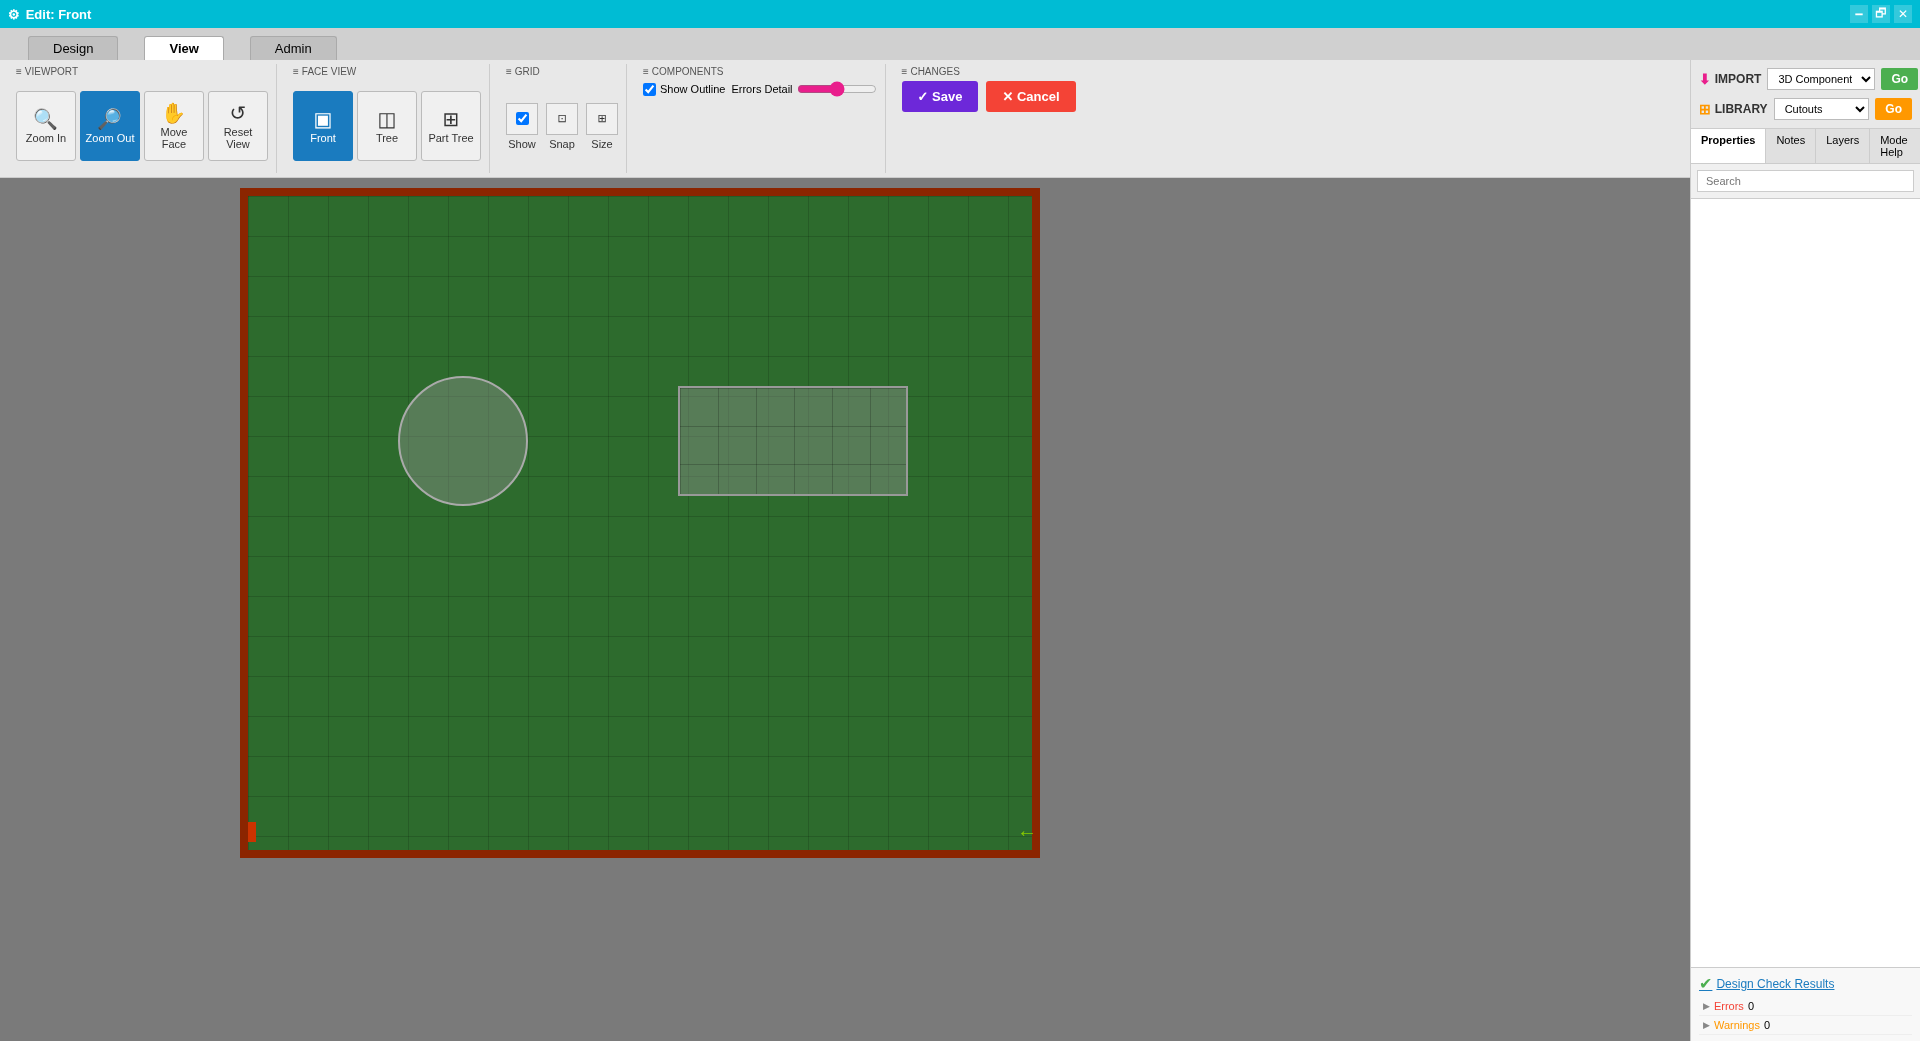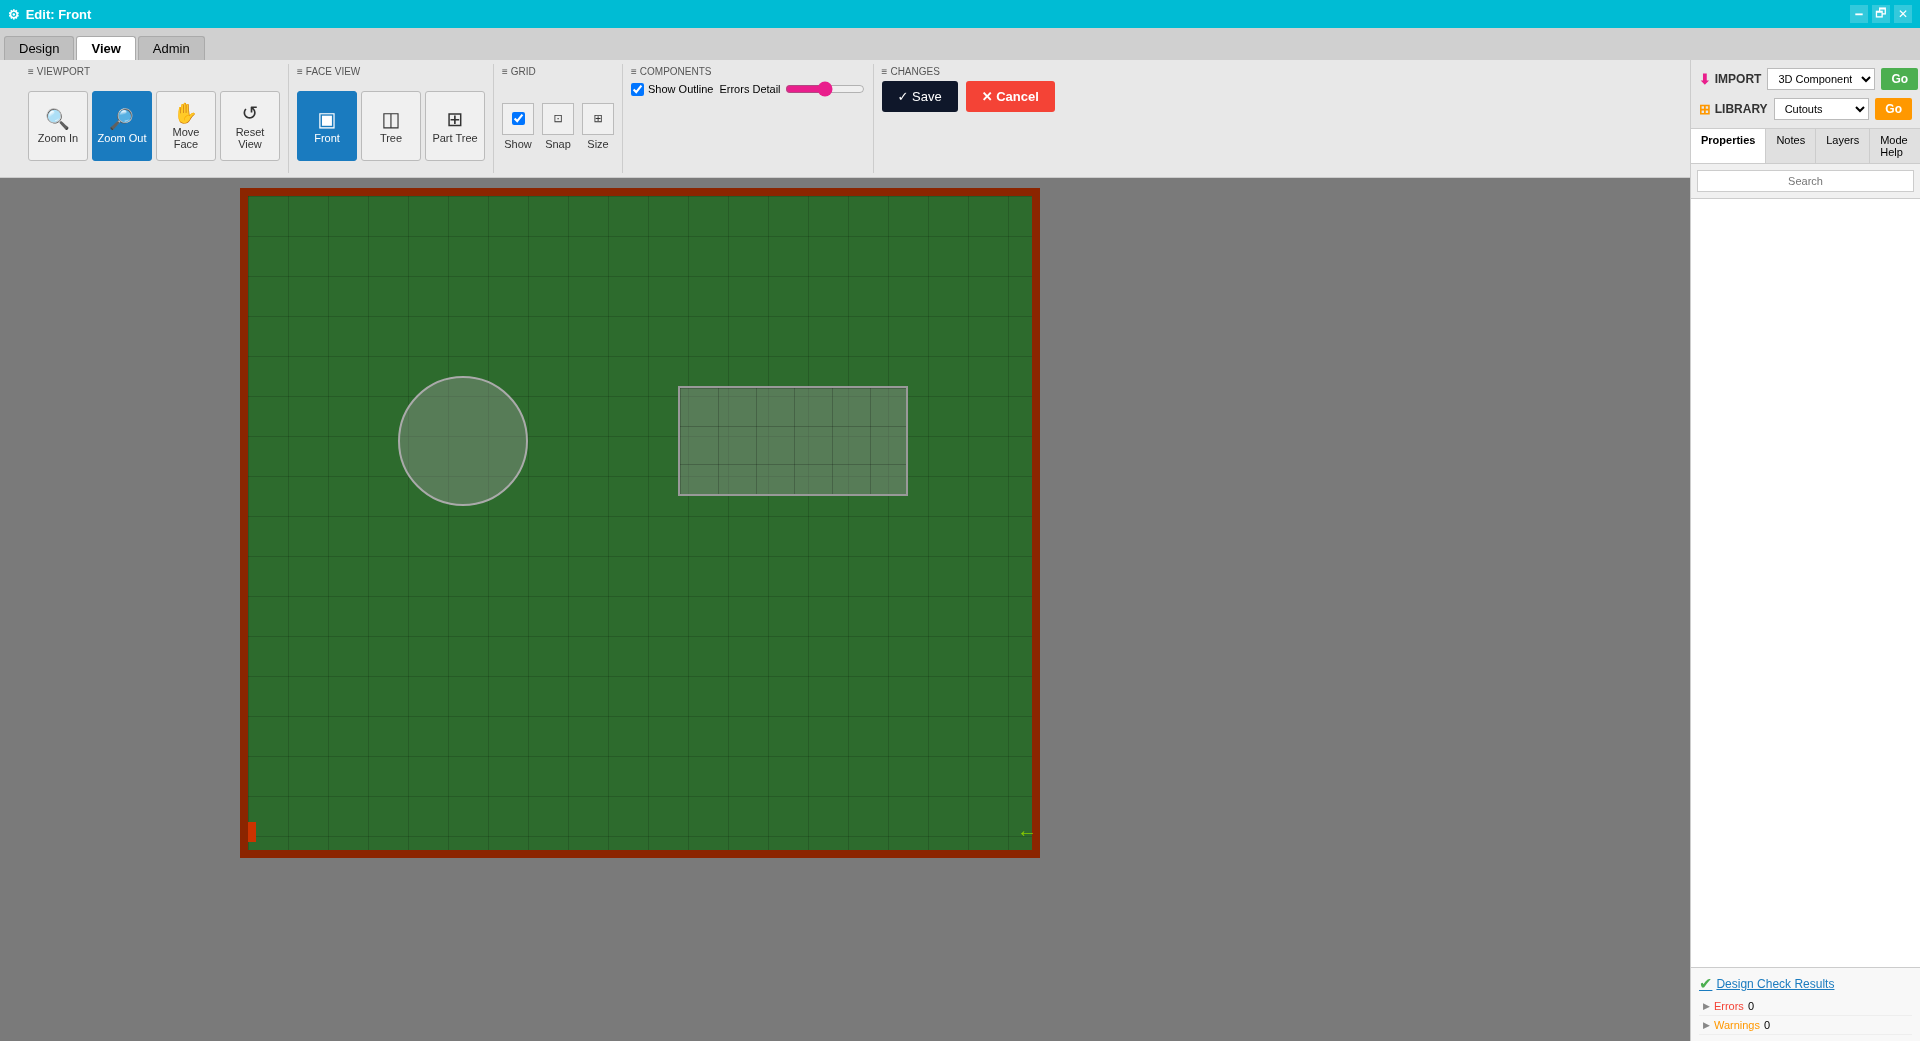--- a/index.html
+++ b/index.html
@@ -20,45 +20,46 @@
 
     
     #tabbar {
       background: #d0d0d0;
       height: 32px;
       display: flex;
       align-items: flex-end;
       padding: 0 4px;
     }
     .tab {
-      padding: 4px 14px;
+      padding: 4px 24px;
       cursor: pointer;
       border-radius: 3px 3px 0 0;
       font-size: 13px;
       background: #c0c0c0;
       border: 1px solid #aaa;
       border-bottom: none;
       margin-right: 2px;
+      margin-left: 24px;
     }
     .tab.active { background: white; font-weight: bold; }
 
     
     #main { display: flex; height: calc(1041px - 60px); }
 
     
     #left-panel { flex: 1; display: flex; flex-direction: column; }
 
     
     #toolbar {
       background: #e8e8e8;
       border-bottom: 1px solid #ccc;
       display: flex;
       align-items: stretch;
-      padding: 4px 20px;
-      gap: 0;
+      padding: 4px 8px;
+      gap: 8px;
       height: 118px;
     }
 
     .toolbar-section {
       display: flex;
       flex-direction: column;
       padding: 2px 8px;
       border-right: 1px solid #ccc;
     }
     .toolbar-section:last-child { border-right: none; }
@@ -99,21 +100,21 @@
     .checkbox-row { display: flex; align-items: center; gap: 4px; font-size: 11px; }
 
     
     .components-content { display: flex; gap: 6px; }
     .outline-row { display: flex; align-items: center; gap: 8px; }
     .slider-container { display: flex; align-items: center; gap: 4px; font-size: 11px; }
     input[type=range] { width: 80px; accent-color: #e91e8c; }
 
     
     .changes-btns { display: flex; gap: 8px; align-items: center; }
-    .save-btn { background: #0f172a; color: white; border: none; padding: 8px 16px; cursor: pointer; border-radius: 3px; font-size: 13px; font-weight: normal; }
+    .save-btn { background: #6d28d9; color: white; border: none; padding: 8px 16px; cursor: pointer; border-radius: 3px; font-size: 13px; font-weight: bold; }
     .cancel-btn { background: #f44336; color: white; border: none; padding: 8px 16px; cursor: pointer; border-radius: 3px; font-size: 13px; font-weight: bold; }
 
     
     #viewport {
       flex: 1;
       position: relative;
       background: #7a7a7a;
       overflow: hidden;
     }
 
@@ -245,24 +246,23 @@
     .props-tab.active { background: white; font-weight: bold; }
     .props-tab:last-child { border-right: none; }
 
     
     #search-box {
       padding: 6px;
       border-bottom: 1px solid #ccc;
     }
     #search-input {
       width: 100%;
-      padding: 4px 24px;
+      padding: 4px 8px;
       border: 1px solid #ccc;
       font-size: 11px;
-      text-align: center;
     }
 
     
     #props-content { flex: 1; background: white; }
 
     
     #design-check {
       border-top: 1px solid #ccc;
       padding: 6px 8px;
       background: #f8f8f8;

